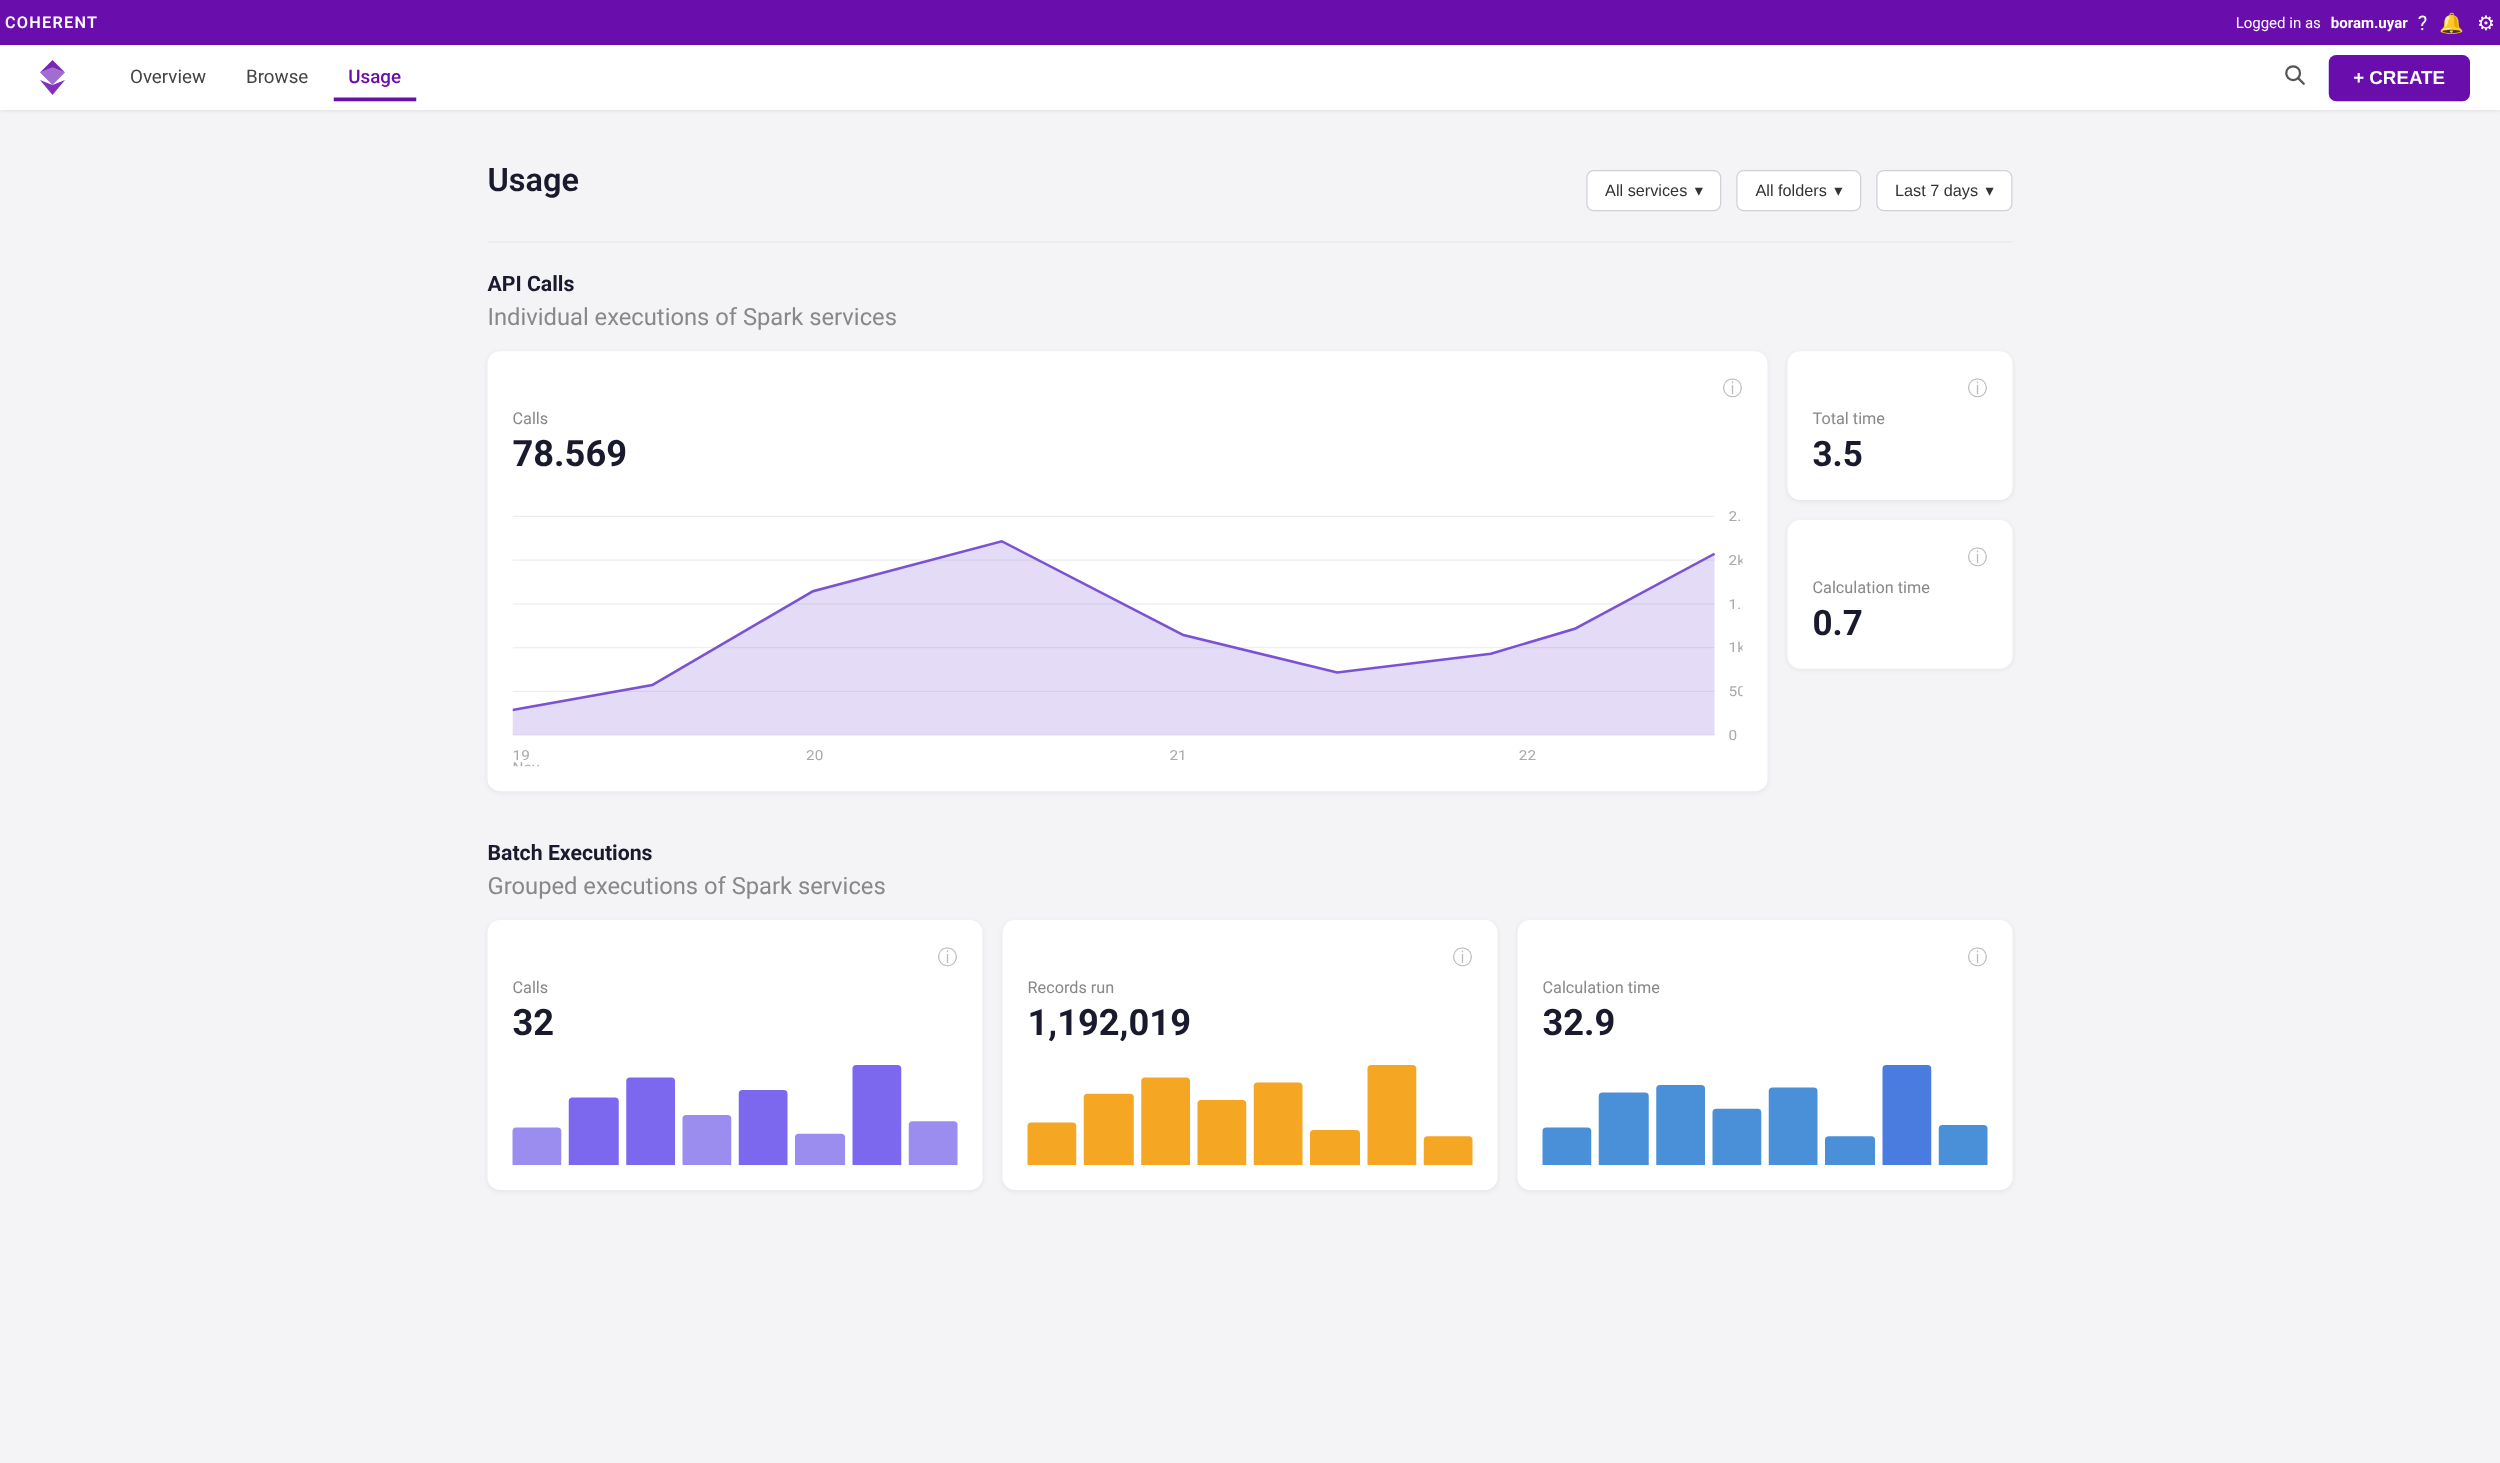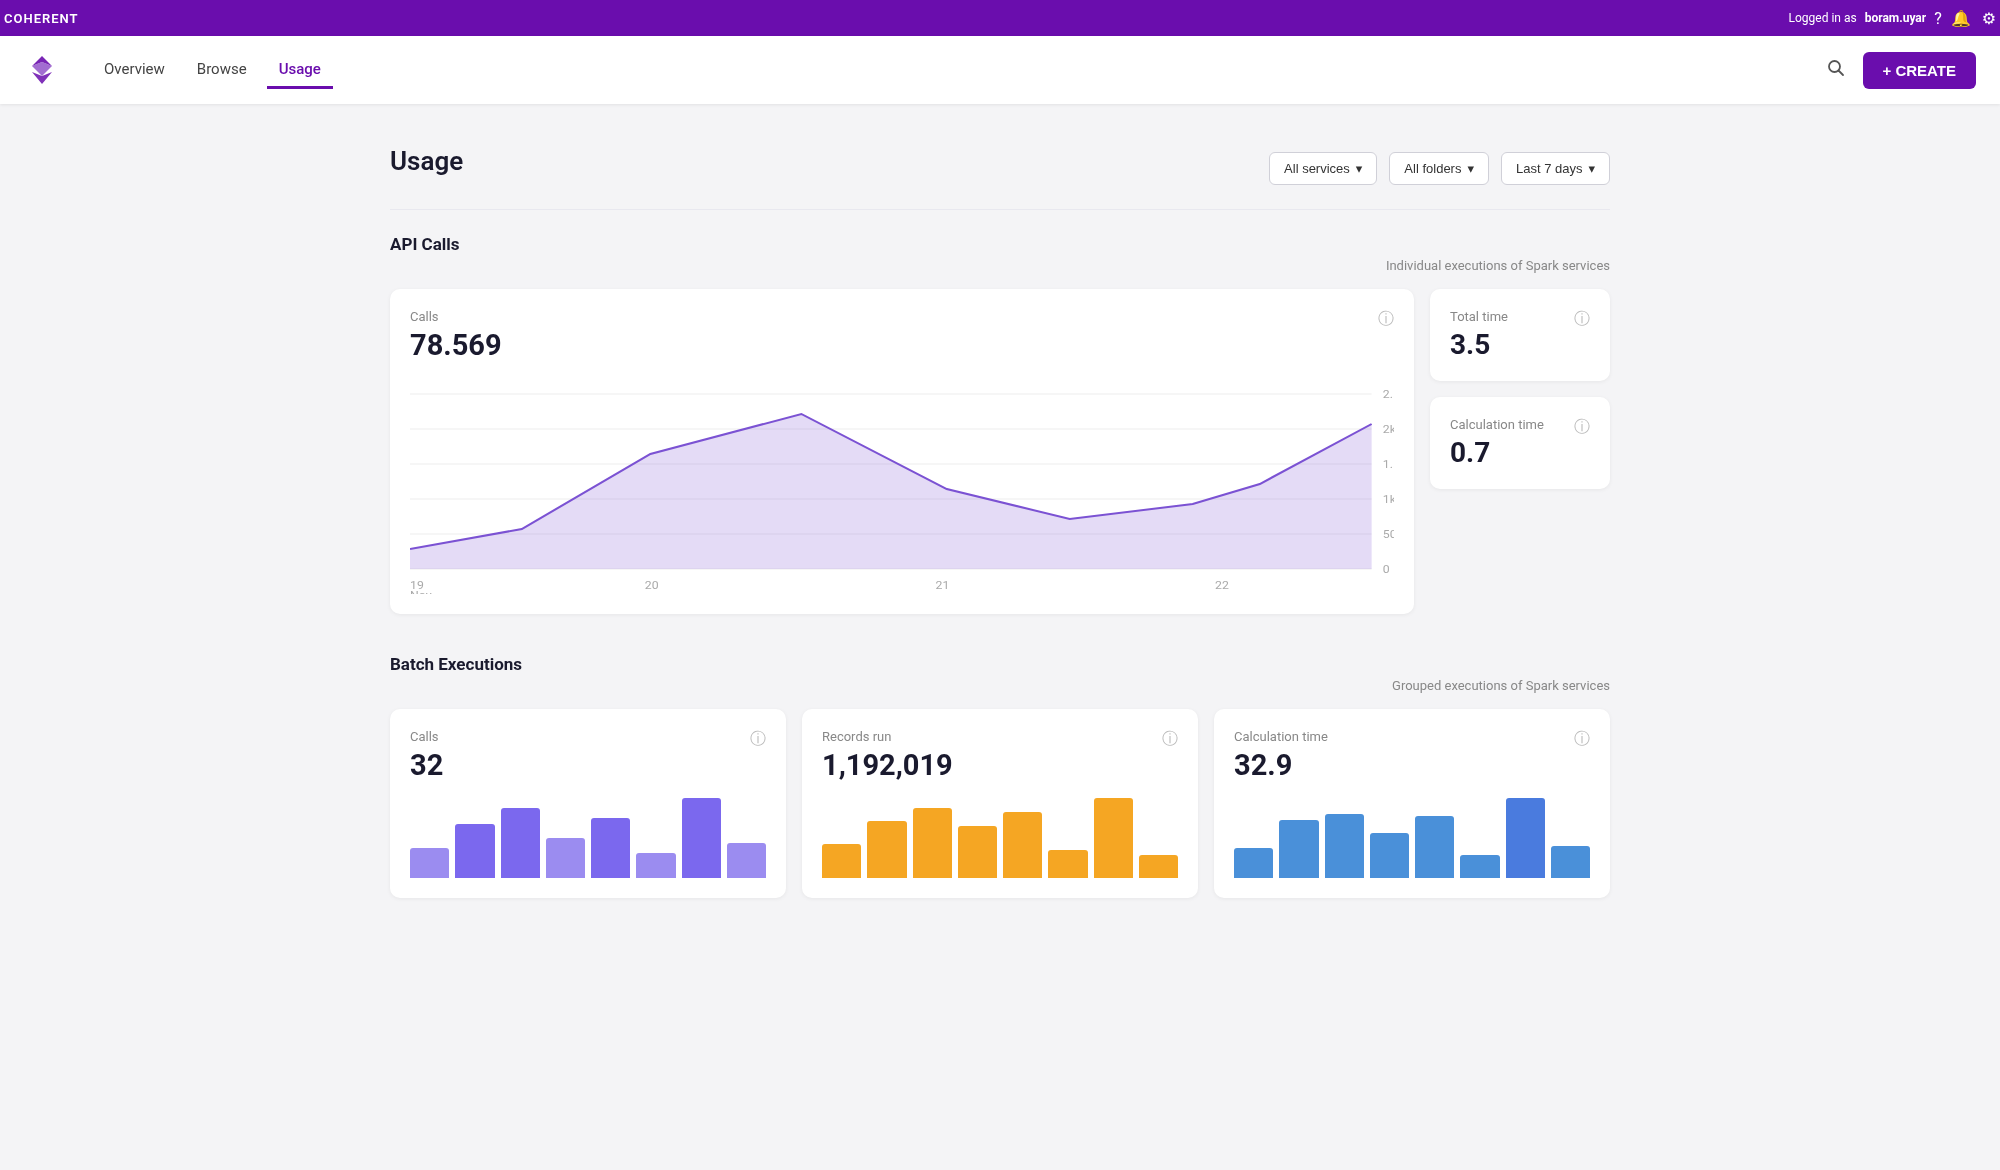--- a/index.html
+++ b/index.html
@@ -16,21 +16,21 @@
     }
     .topbar-brand { color: white; font-size: 13px; font-weight: 600; letter-spacing: 1px; }
     .topbar-user { color: white; font-size: 12px; display: flex; align-items: center; gap: 8px; }
     .topbar-user .username { font-weight: 700; color: white; }
     .topbar-icons { display: flex; gap: 10px; align-items: center; }
     .topbar-icon { color: white; font-size: 16px; cursor: pointer; }
 
     
     .navbar {
       background: white;
-      height: 68px;
+      height: 52px;
       display: flex;
       align-items: center;
       padding: 0 24px;
       gap: 32px;
       box-shadow: 0 1px 3px rgba(0,0,0,0.08);
     }
     .navbar-logo { width: 36px; height: 36px; }
     .nav-links { display: flex; gap: 8px; align-items: center; flex: 1; }
     .nav-link {
       padding: 8px 12px;
@@ -79,41 +79,41 @@
       cursor: pointer;
       display: flex;
       align-items: center;
       gap: 6px;
       margin-top: 16px;
     }
 
     
     .section { margin-bottom: 40px; }
     .section-title { font-size: 17px; font-weight: 700; color: #1a1a2e; margin-bottom: 4px; }
-    .section-sub { font-size: 13px; color: #888; margin-bottom: 16px; text-align: right; }
+    .section-sub { font-size: 19px; color: #888; margin-bottom: 16px; }
 
     
     .api-calls-row { display: flex; gap: 16px; }
     .chart-card {
       background: white;
       border-radius: 10px;
       padding: 20px;
       flex: 1;
       box-shadow: 0 1px 4px rgba(0,0,0,0.06);
     }
     .chart-card-small {
       background: white;
       border-radius: 10px;
       padding: 20px;
       width: 180px;
       box-shadow: 0 1px 4px rgba(0,0,0,0.06);
     }
     .small-cards-col { display: flex; flex-direction: column; gap: 16px; }
 
-    .card-label { font-size: 13px; color: #888; margin-bottom: 4px; }
+    .card-label { font-size: 13px; color: #888; margin-bottom: 4px; margin-top: 27px; }
     .card-value { font-size: 29px; font-weight: 700; color: #1a1a2e; }
     .card-value-sm { font-size: 28px; font-weight: 700; color: #1a1a2e; }
     .info-icon { float: right; color: #bbb; font-size: 16px; cursor: pointer; }
 
     
     .area-chart-wrap { position: relative; margin-top: 12px; }
     .area-chart-wrap svg { display: block; }
 
     
     .batch-cards-row { display: flex; gap: 16px; }

